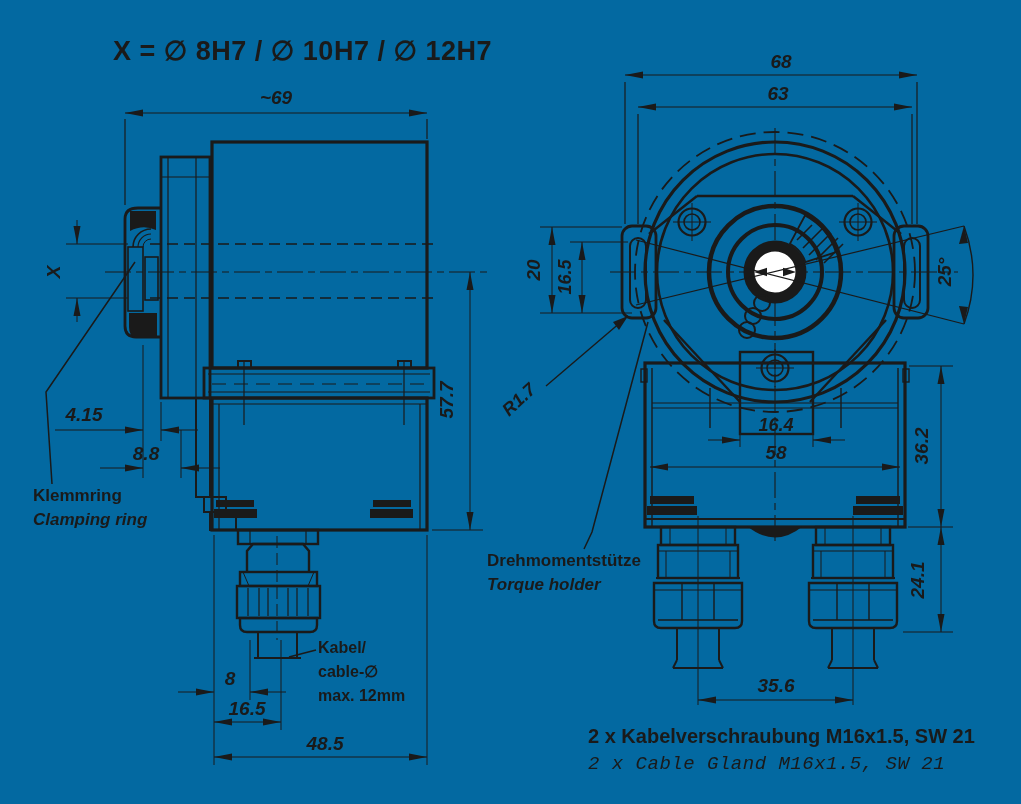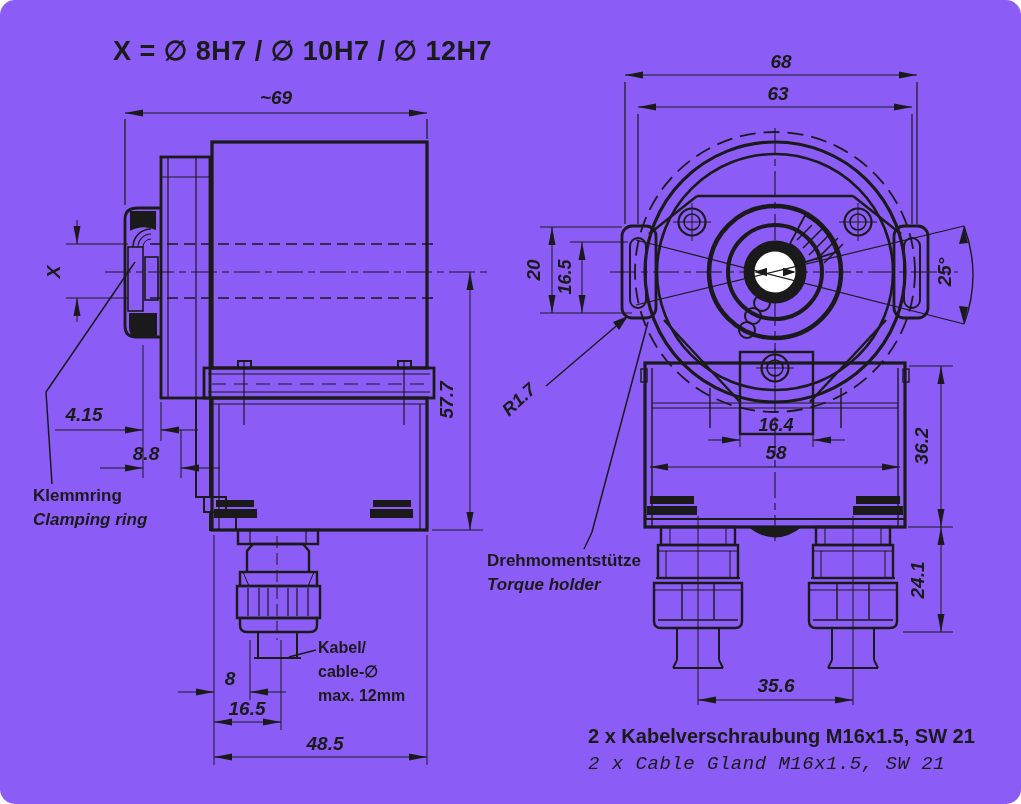--- a/index.html
+++ b/index.html
@@ -1,17 +1,17 @@
 <!DOCTYPE html>
 <html><head>
 <meta charset="utf-8">
 <style>
   html,body{margin:0;padding:0;background:#fff;}
-  .page{position:relative;width:1021px;height:804px;background:#8b5cf6;overflow:hidden;
-        font-family:"Liberation Sans",sans-serif;border-radius:15px;}
+  .page{position:relative;width:1021px;height:804px;background:#0369a1;overflow:hidden;
+        font-family:"Liberation Sans",sans-serif;}
   svg{position:absolute;top:0;left:0;}
   svg text{fill:#1a1a1a;}
   .t-title{font:700 27px "Liberation Sans",sans-serif;letter-spacing:.5px;}
   .t-dim{font:italic 700 19px "Liberation Sans",sans-serif;}
   .t-dim-s{font:italic 700 18px "Liberation Sans",sans-serif;}
   .t-lab{font:700 17px "Liberation Sans",sans-serif;}
   .t-lab-i{font:italic 700 17px "Liberation Sans",sans-serif;}
   .t-note{font:700 16px "Liberation Sans",sans-serif;}
   .t-foot{font:700 20px "Liberation Sans",sans-serif;}
   .t-foot-i{font:italic 400 19px "Liberation Mono",monospace;letter-spacing:.5px;}

